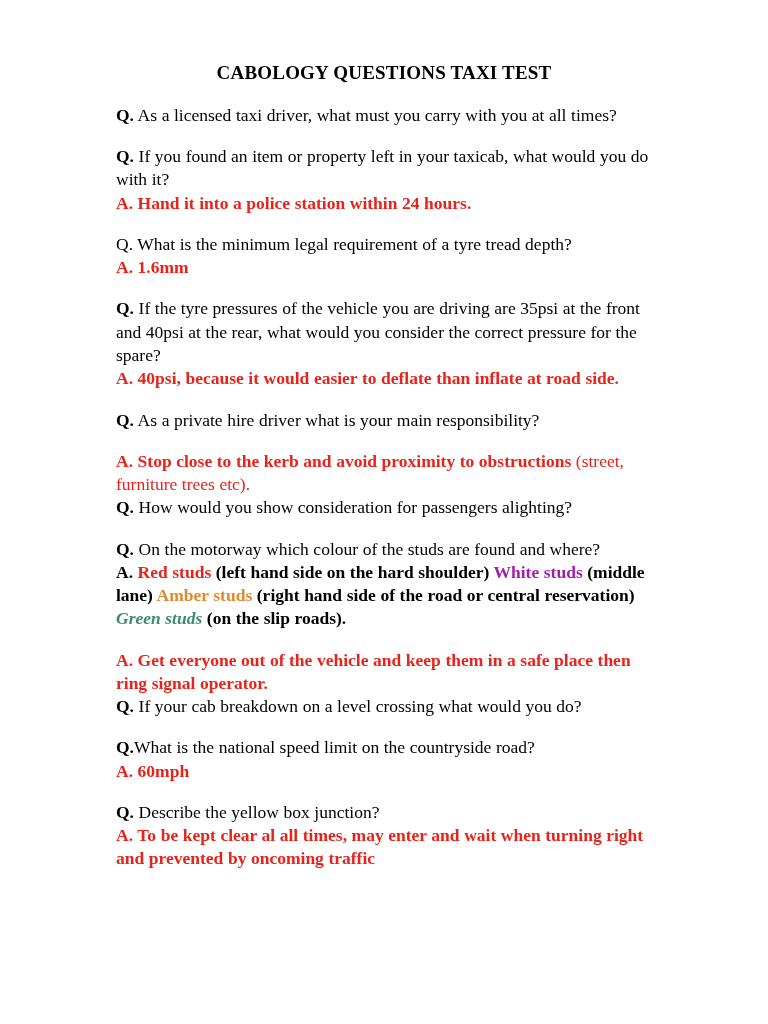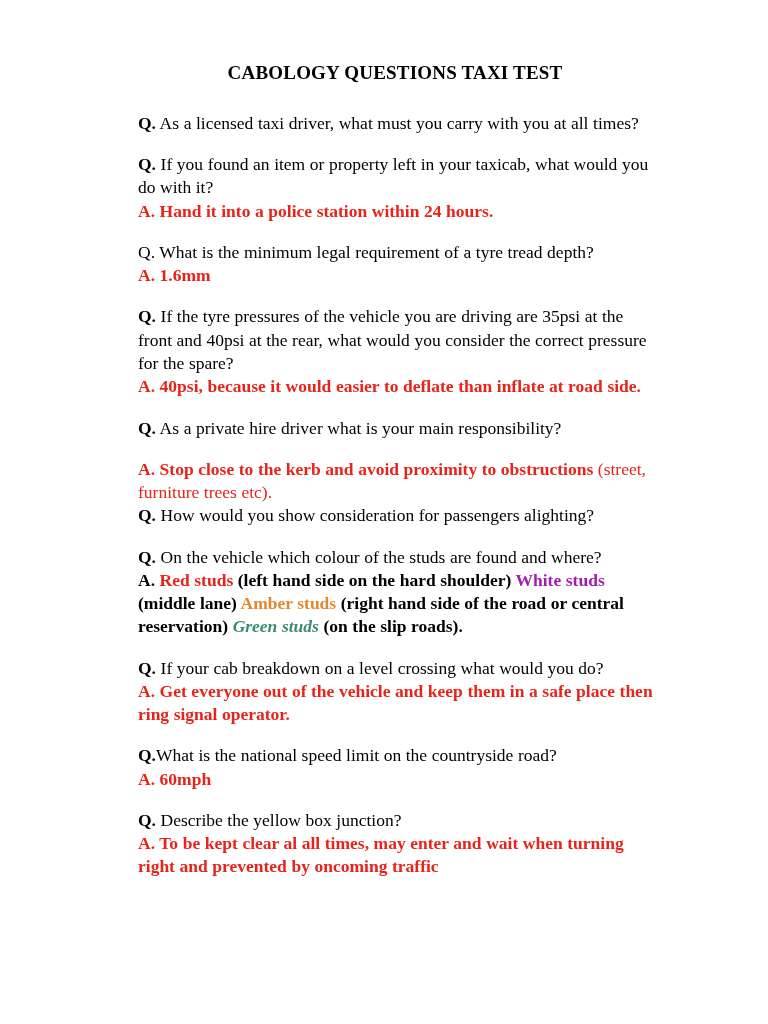--- a/index.html
+++ b/index.html
@@ -14,41 +14,40 @@
     font-family: "Liberation Serif", "DejaVu Serif", serif;
     color: #000000;
     overflow: hidden;
   }
   .page {
     position: relative;
     width: 768px;
     height: 900px;
     background: #ffffff;
     box-sizing: border-box;
-    padding-left: 22px;
   }
   .doc-title {
     text-align: center;
     font-size: 19px;
     font-weight: bold;
     letter-spacing: 0.2px;
     color: #000000;
     margin: 0;
     padding-top: 62px;
     padding-left: 20px;
     padding-right: 20px;
     line-height: 1.15;
   }
   .content {
     margin-left: 116px;
     margin-right: 112px;
     padding-top: 20px;
   }
   .qa-block {
-    margin: 8px 0 18px 0;
+    margin: 0 0 18px 0;
   }
   .qa-block:last-child {
     margin-bottom: 0;
   }
   .line {
     font-size: 17.5px;
     line-height: 1.33;
     margin: 0;
     color: #000000;
     word-spacing: 0.2px;
@@ -98,27 +97,27 @@
     <div class="qa-block">
       <p class="line q-line"><span class="b">Q.</span><span class="n"> As a private hire driver what is your main responsibility?</span></p>
     </div>
 
     <div class="qa-block">
       <p class="line a-line"><span class="b">A.</span><span class="b"> Stop close to the kerb and avoid proximity to obstructions</span><span class="n"> (street, furniture trees etc).</span></p>
       <p class="line q-line"><span class="b">Q.</span><span class="n"> How would you show consideration for passengers alighting?</span></p>
     </div>
 
     <div class="qa-block">
-      <p class="line q-line"><span class="b">Q.</span><span class="n"> On the vehicle which colour of the studs are found and where?</span></p>
+      <p class="line q-line"><span class="b">Q.</span><span class="n"> On the motorway which colour of the studs are found and where?</span></p>
       <p class="line"><span class="b c-black">A.</span><span class="b c-red"> Red studs</span><span class="b c-black"> (left hand side on the hard shoulder) </span><span class="b c-grey">White studs</span><span class="b c-black"> (middle lane) </span><span class="b c-amber">Amber studs</span><span class="b c-black"> (right hand side of the road or central reservation) </span><span class="b c-green">Green studs</span><span class="b c-black"> (on the slip roads).</span></p>
     </div>
 
     <div class="qa-block">
+      <p class="line a-line"><span class="b">A.</span><span class="b"> Get everyone out of the vehicle and keep them in a safe place then ring signal operator.</span></p>
       <p class="line q-line"><span class="b">Q.</span><span class="n"> If your cab breakdown on a level crossing what would you do?</span></p>
-      <p class="line a-line"><span class="b">A.</span><span class="b"> Get everyone out of the vehicle and keep them in a safe place then ring signal operator.</span></p>
     </div>
 
     <div class="qa-block">
       <p class="line q-line"><span class="b">Q.</span><span class="n">What is the national speed limit on the countryside road?</span></p>
       <p class="line a-line"><span class="b">A.</span><span class="b"> 60mph</span></p>
     </div>
 
     <div class="qa-block">
       <p class="line q-line"><span class="b">Q.</span><span class="n"> Describe the yellow box junction?</span></p>
       <p class="line a-line"><span class="b">A.</span><span class="b"> To be kept clear al all times, may enter and wait when turning right and prevented by oncoming traffic</span></p>

